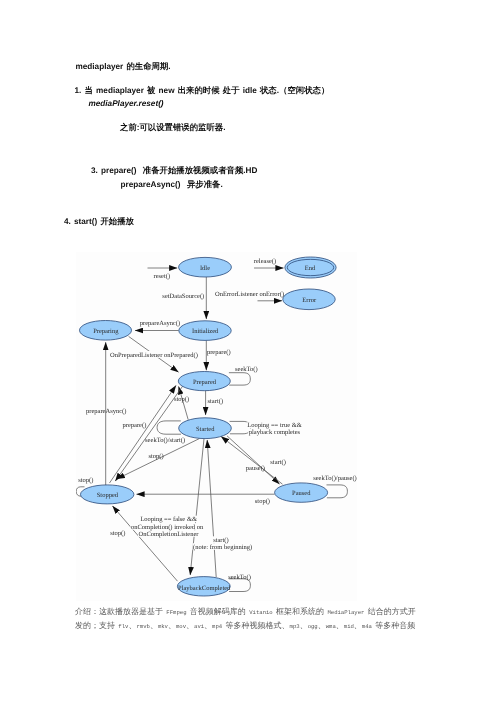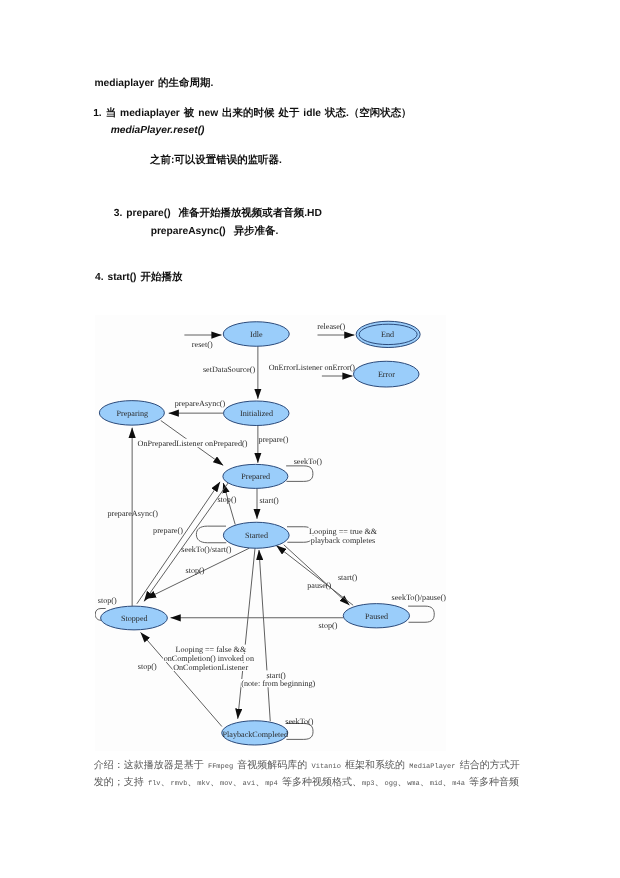--- a/index.html
+++ b/index.html
@@ -23,21 +23,21 @@
 
 <div id="page">
 
   <div class="t" style="left:75.5px;top:61.5px;"><span class="lat">mediaplayer </span>的生命周期<span class="lat">.</span></div>
 
   <div class="t" style="left:74.5px;top:86px;"><span class="lat">1. </span>当<span class="lat"> mediaplayer </span>被<span class="lat"> new </span>出来的时候<span class="lat"> </span>处于<span class="lat"> idle </span>状态<span class="lat">.</span>（空闲状态）</div>
   <div class="t" style="left:88.5px;top:99px;font-style:italic;"><span class="lat">mediaPlayer.reset()</span></div>
   <div class="t" style="left:88px;top:122.5px;margin-left:32px;">之前<span class="lat">:</span>可以设置错误的监听器<span class="lat">.</span></div>
   <div class="t" style="left:91px;top:166px;"><span class="lat">3. prepare()  </span>准备开始播放视频或者音频<span class="lat">.HD</span></div>
   <div class="t" style="left:88.5px;top:179.5px;margin-left:32px;"><span class="lat">prepareAsync()  </span>异步准备<span class="lat">.</span></div>
-  <div class="t" style="left:76px;top:217px;"><span class="lat">4. start() </span>开始播放</div>
+  <div class="t" style="left:64px;top:217px;"><span class="lat">4. start() </span>开始播放</div>
 
   <div id="diagram">
 <svg width="281" height="349" viewBox="76 252 281 349" xmlns="http://www.w3.org/2000/svg">
   <defs>
     <marker id="ah" markerWidth="9" markerHeight="6" refX="8.1" refY="3" orient="auto" markerUnits="userSpaceOnUse">
       <path d="M0,0.1 L8.3,3 L0,5.9 z" fill="#0d0d0d"></path>
     </marker>
   </defs>
   <rect x="76" y="252" width="281" height="349" fill="#fdfdfd"></rect>
 

